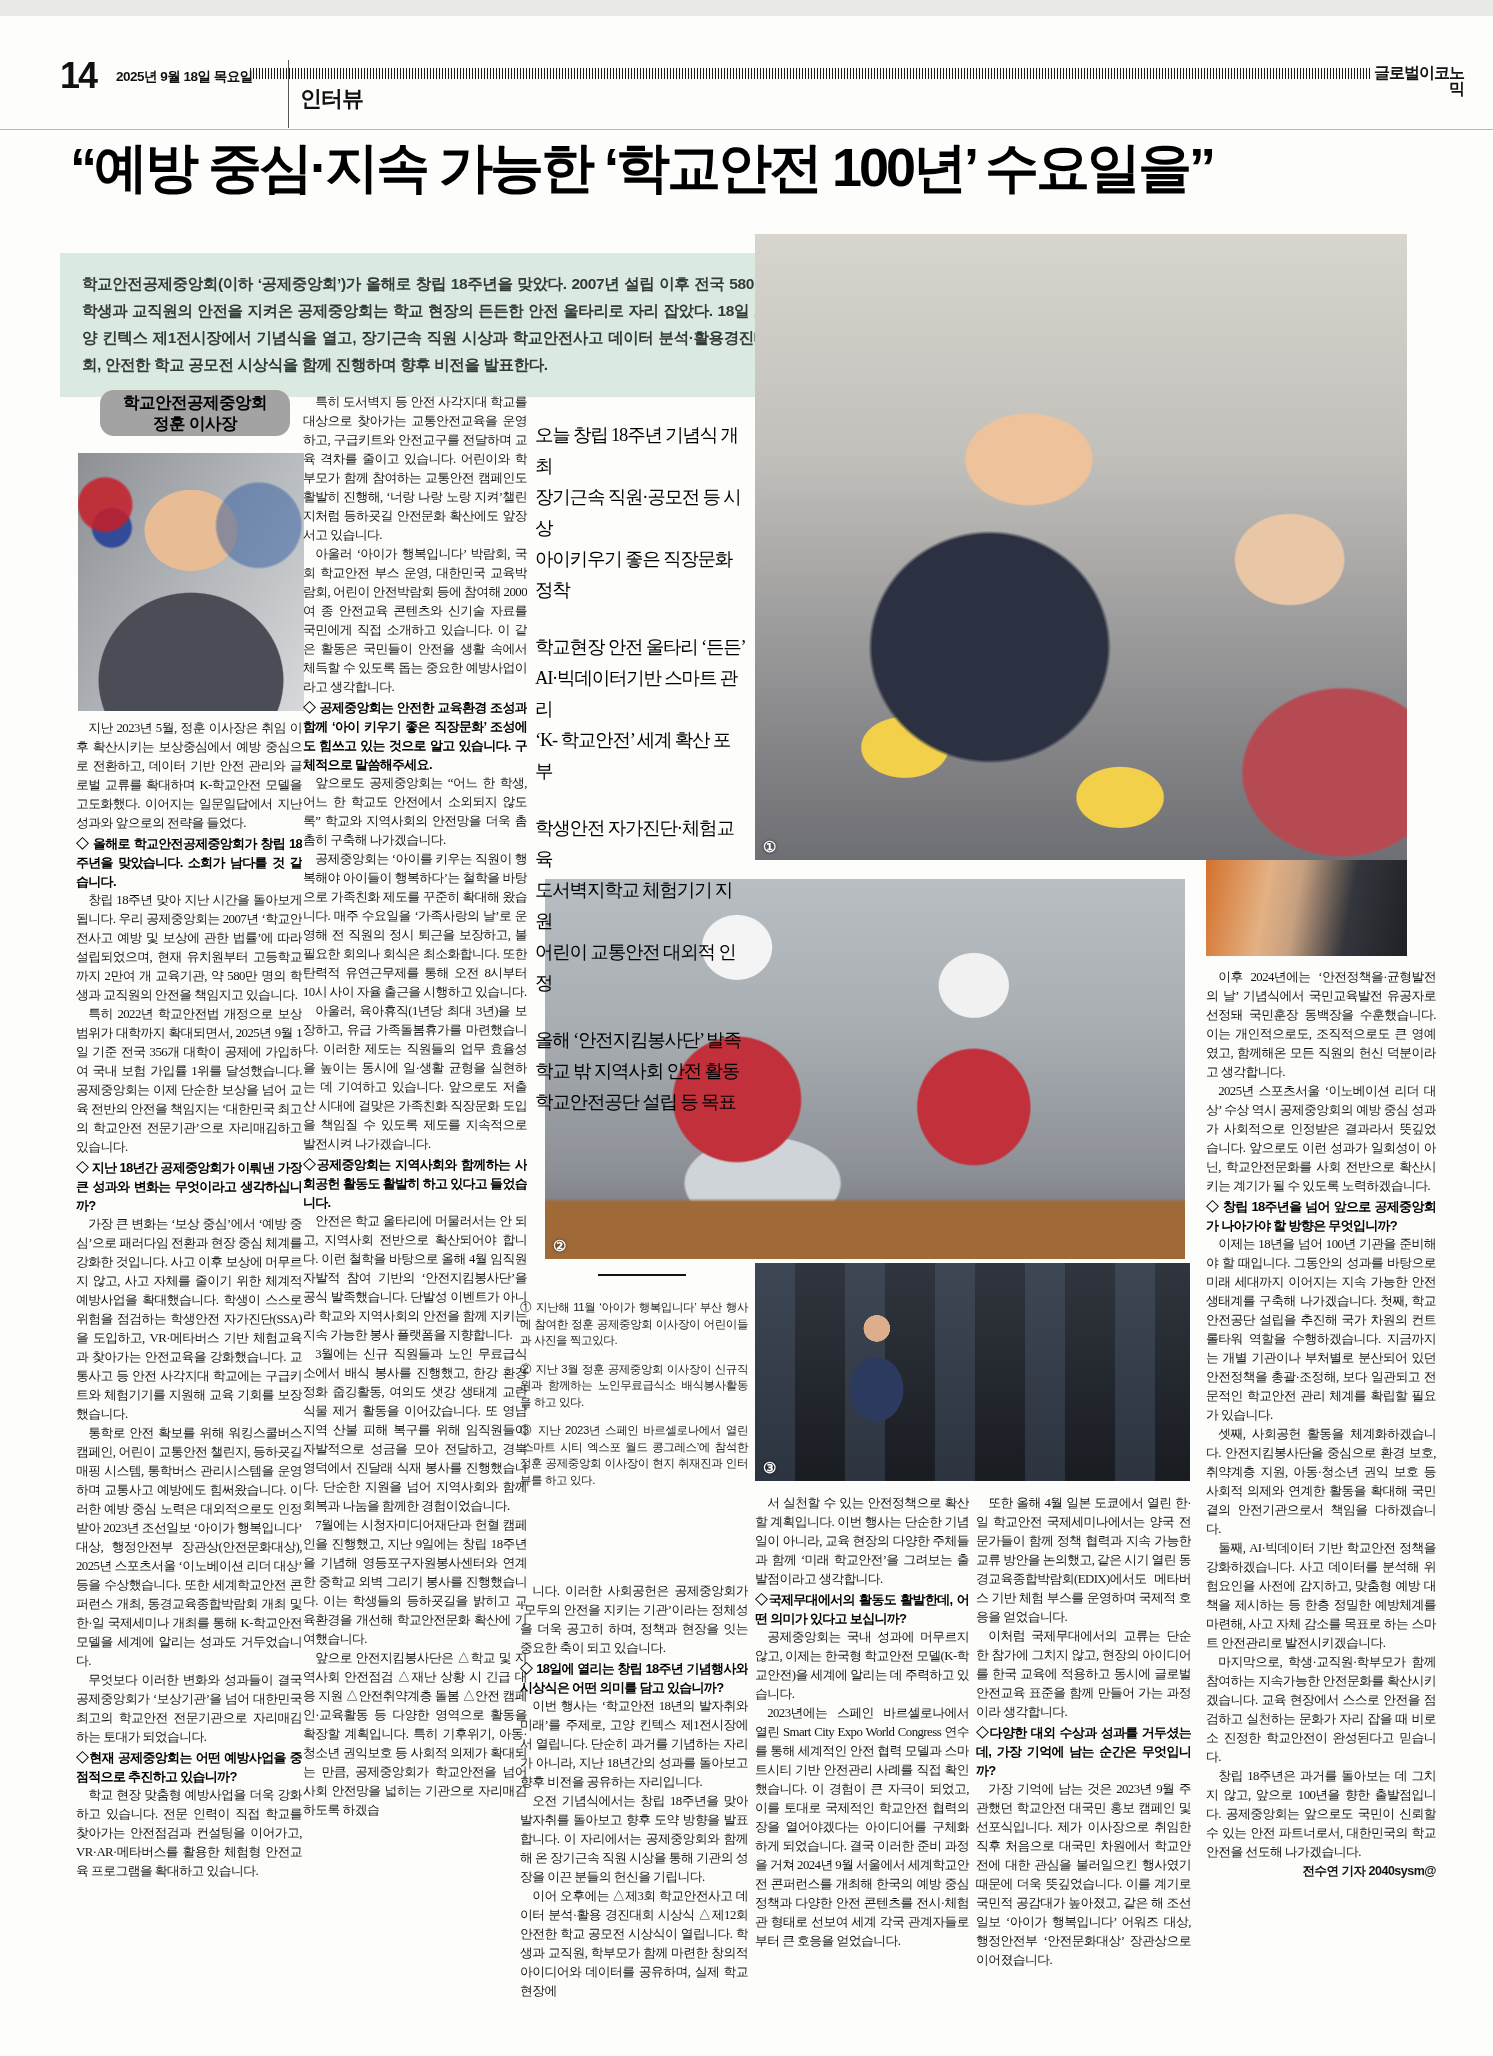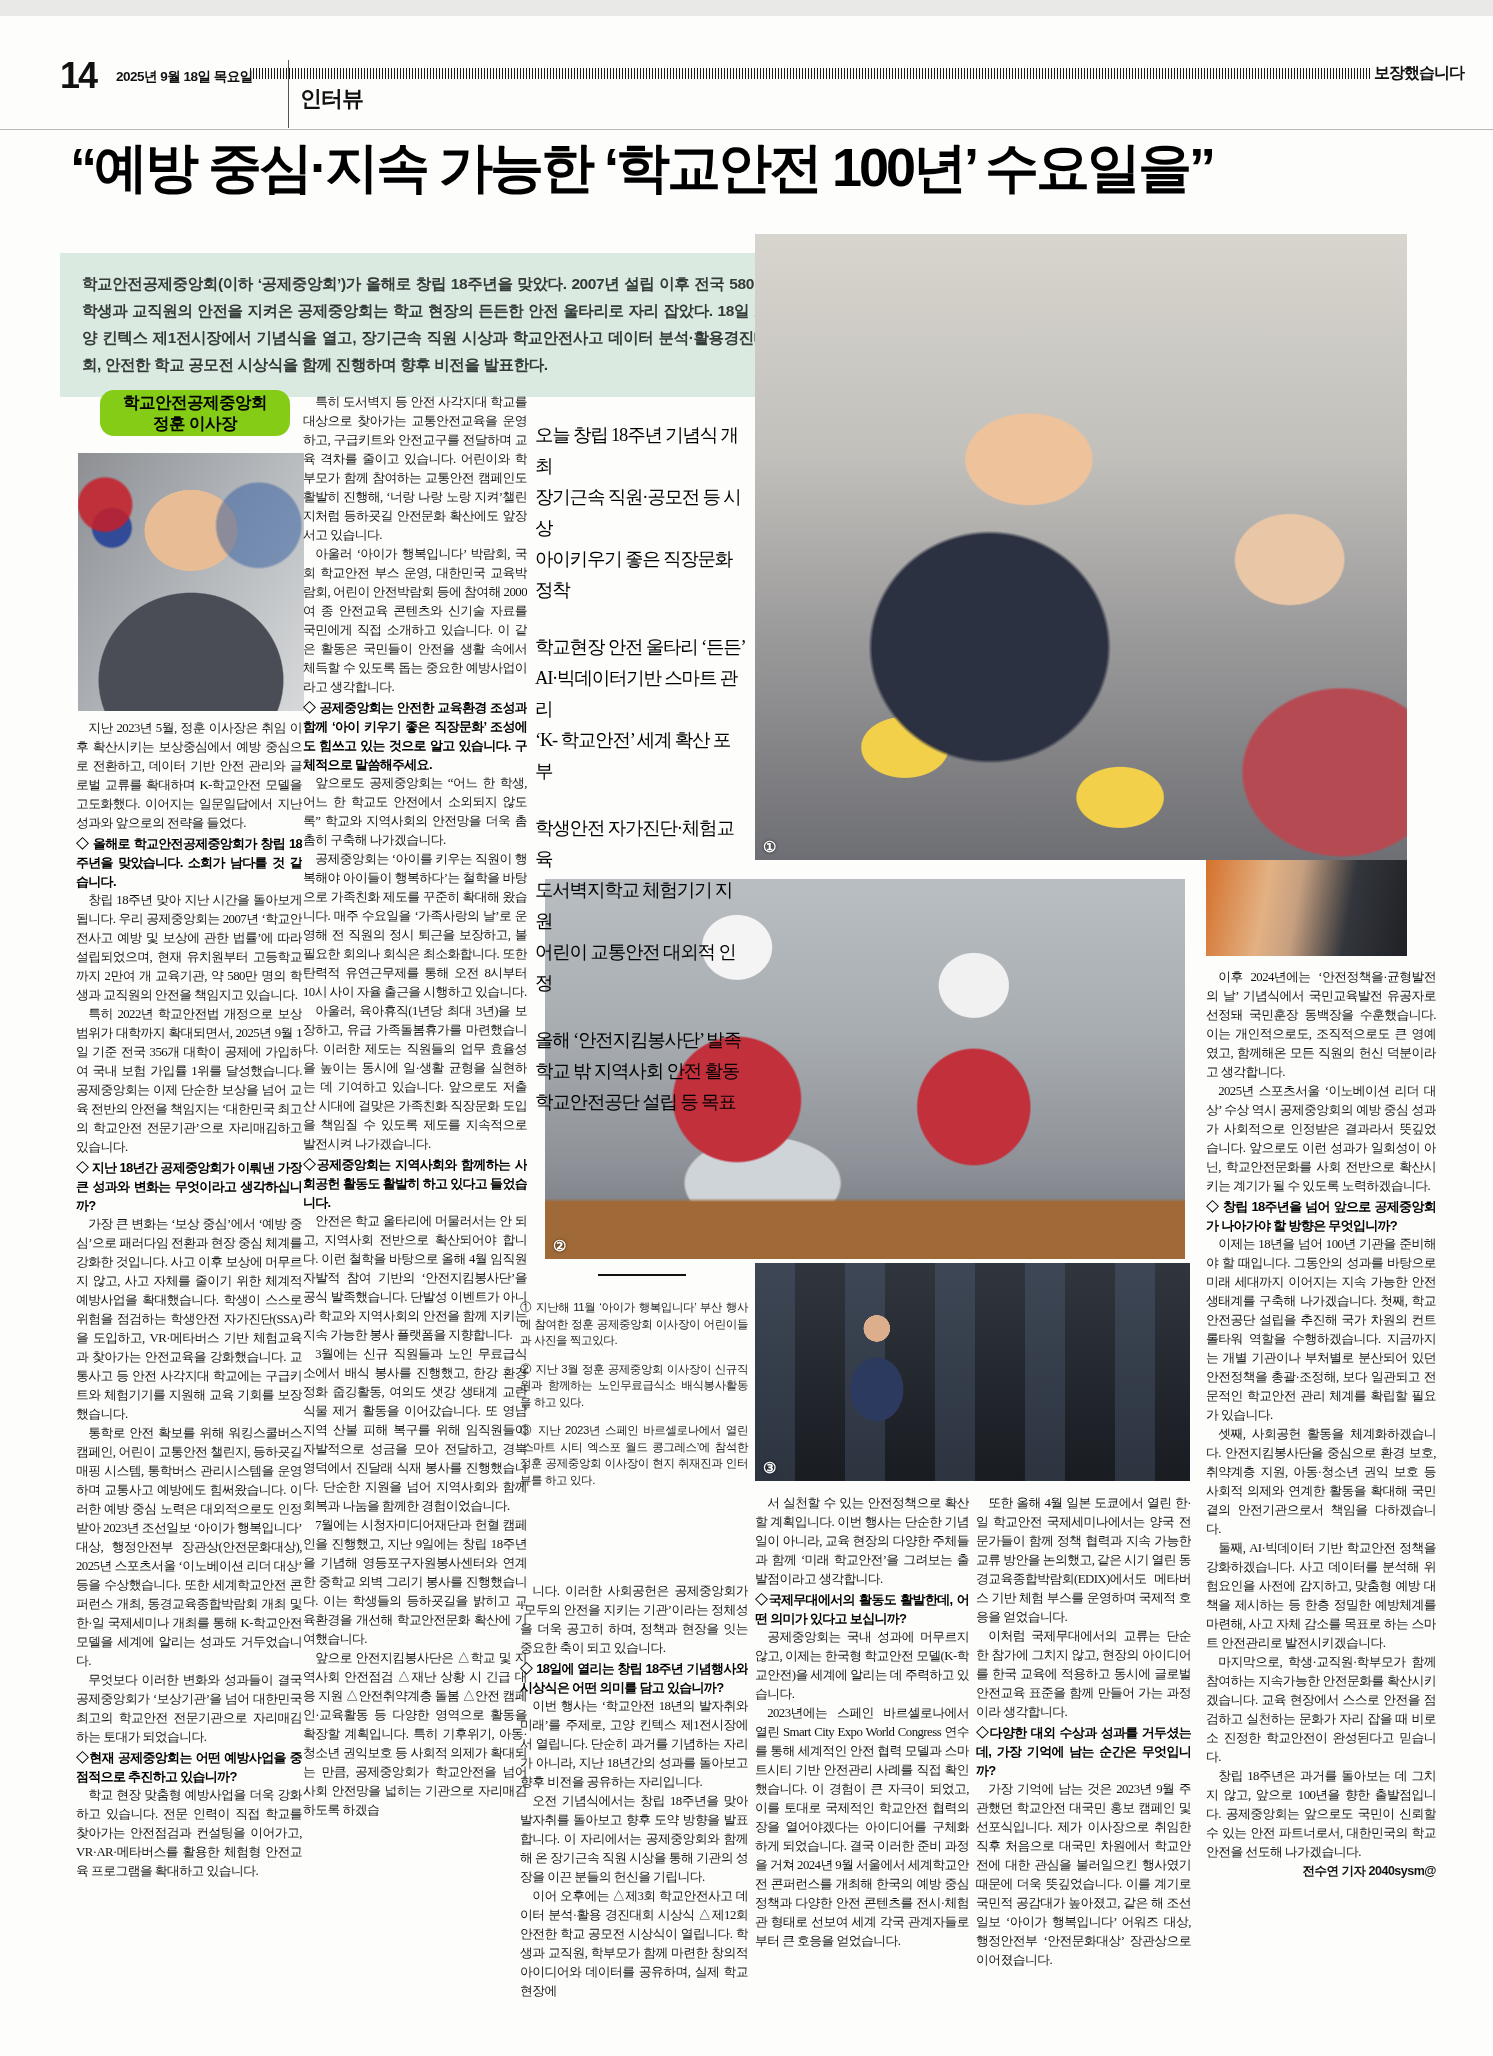--- a/index.html
+++ b/index.html
@@ -19,21 +19,21 @@
   .h-rule-bottom{left:0;top:2042px;width:1493px;height:3px;background:#cfcfcd;}
 
   
   .headline{left:70px;top:120px;width:1370px;font:900 54px/1.18 "Liberation Sans",sans-serif;
             letter-spacing:-3px;color:#000;white-space:nowrap;}
   .lead{left:60px;top:237px;width:687px;height:110px;background:#dbeae0;
         padding:17px 22px;box-sizing:content-box;
         font:700 15.5px/27px "Liberation Sans",sans-serif;color:#343a38;letter-spacing:-0.4px;text-align:justify;}
 
   
-  .badge{left:100px;top:374px;width:190px;height:46px;background:#84cc16;border-radius:14px;
+  .badge{left:100px;top:374px;width:190px;height:46px;background:#a3a3a3;border-radius:14px;
          display:flex;flex-direction:column;align-items:center;justify-content:center;
          font:900 16.5px/1.25 "Liberation Sans",sans-serif;letter-spacing:-0.5px;color:#000;}
   .photo{position:absolute;overflow:hidden;}
   .portrait{left:78px;top:437px;width:226px;height:258px;background:
      radial-gradient(circle at 80% 28%, rgba(47,90,160,.5) 0 16%, transparent 17%),
      radial-gradient(circle at 12% 20%, rgba(198,30,40,.85) 0 9%, transparent 10%),
      radial-gradient(circle at 15% 29%, rgba(30,60,150,.85) 0 7%, transparent 8%),
      radial-gradient(ellipse 34% 26% at 50% 30%, #e8bd95 0 60%, transparent 61%),
      radial-gradient(ellipse 58% 48% at 50% 88%, #4a4d55 0 70%, transparent 71%),
      linear-gradient(120deg,#8d8f93 0%,#aeb2b6 45%,#d7d9da 100%);}
@@ -90,21 +90,21 @@
   .col6{left:1206px;top:952px;width:230px;height:1090px;}
 </style>
 </head>
 <body>
 
 <div class="page">
 
   <div class="abs page-num">14</div>
   <div class="abs issue-date">2025년 9월 18일 목요일</div>
   <div class="abs barcode"></div>
-  <div class="abs masthead">보장했습니다</div>
+  <div class="abs masthead">글로벌이코노믹</div>
   <div class="abs v-rule"></div>
   <div class="abs section-label">인터뷰</div>
   <div class="abs h-rule-top"></div>
 
   <h1 class="abs headline" style="margin:0;">“예방 중심·지속 가능한 ‘학교안전 100년’ 수요일을”</h1>
   <div class="abs lead">학교안전공제중앙회(이하 ‘공제중앙회’)가 올해로 창립 18주년을 맞았다. 2007년 설립 이후 전국 580만 학생과 교직원의 안전을 지켜온 공제중앙회는 학교 현장의 든든한 안전 울타리로 자리 잡았다. 18일 고양 킨텍스 제1전시장에서 기념식을 열고, 장기근속 직원 시상과 학교안전사고 데이터 분석·활용경진대회, 안전한 학교 공모전 시상식을 함께 진행하며 향후 비전을 발표한다.</div>
 
   <div class="abs badge">
     <span>학교안전공제중앙회</span>
     <span>정훈 이사장</span>

